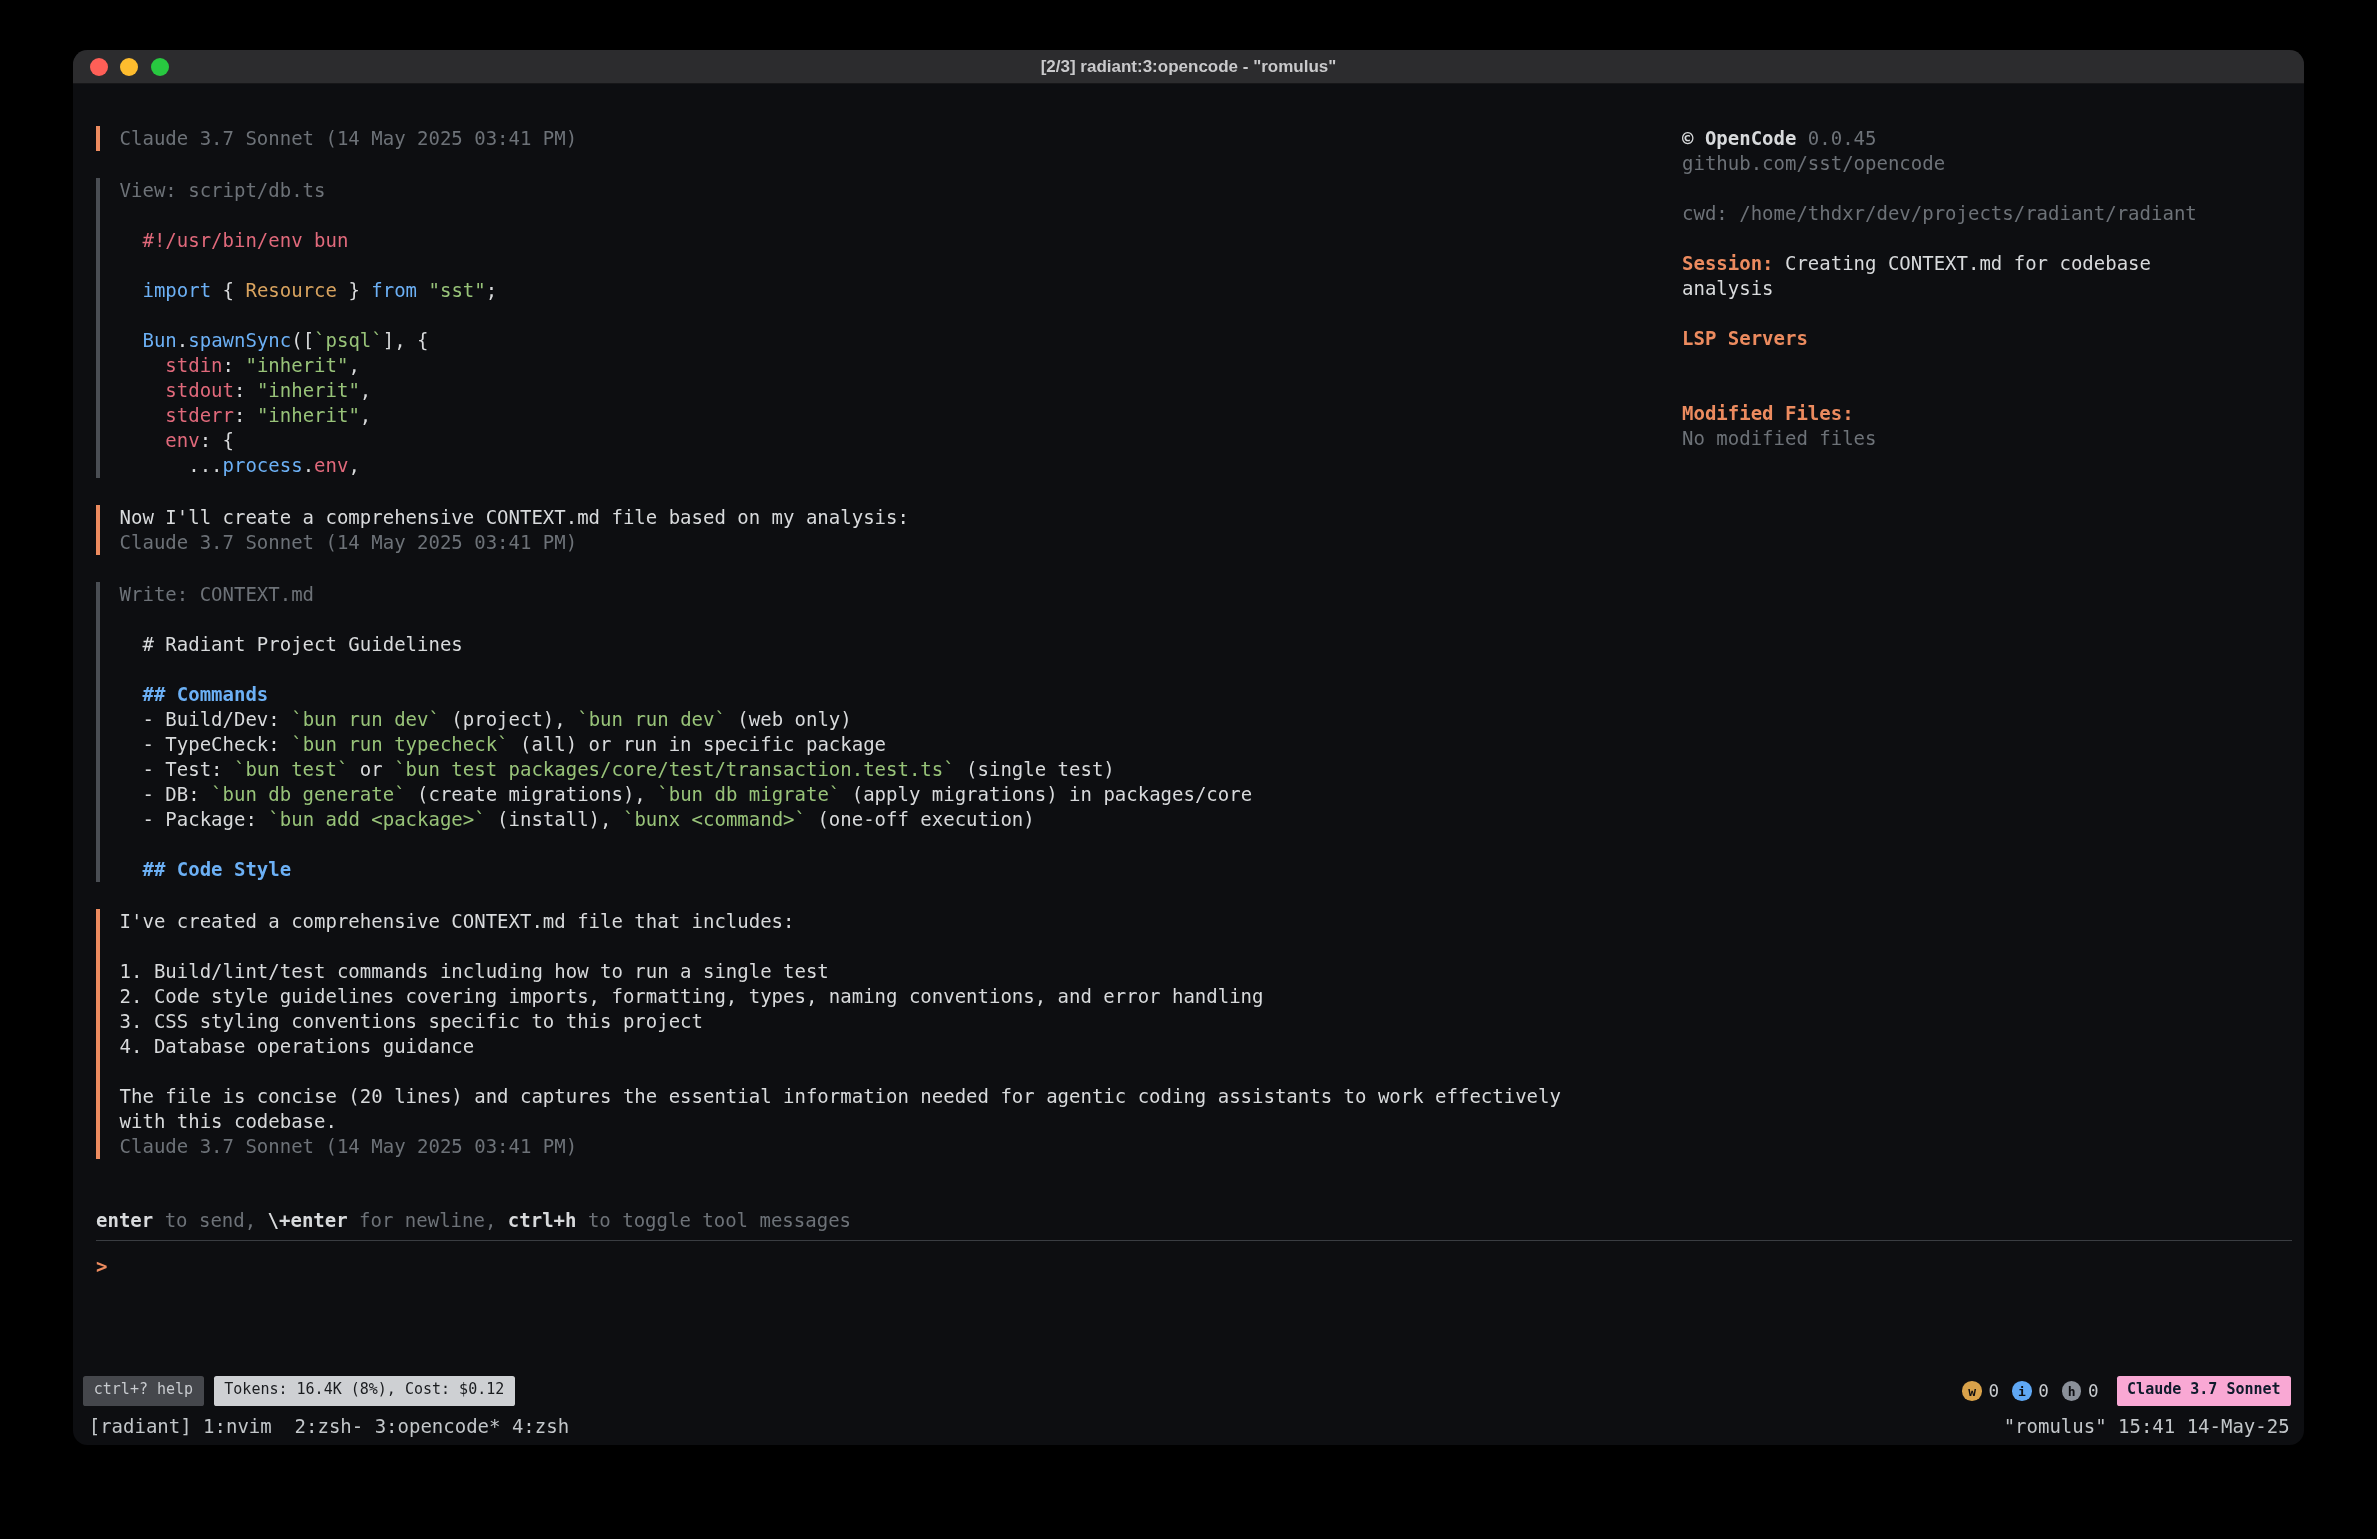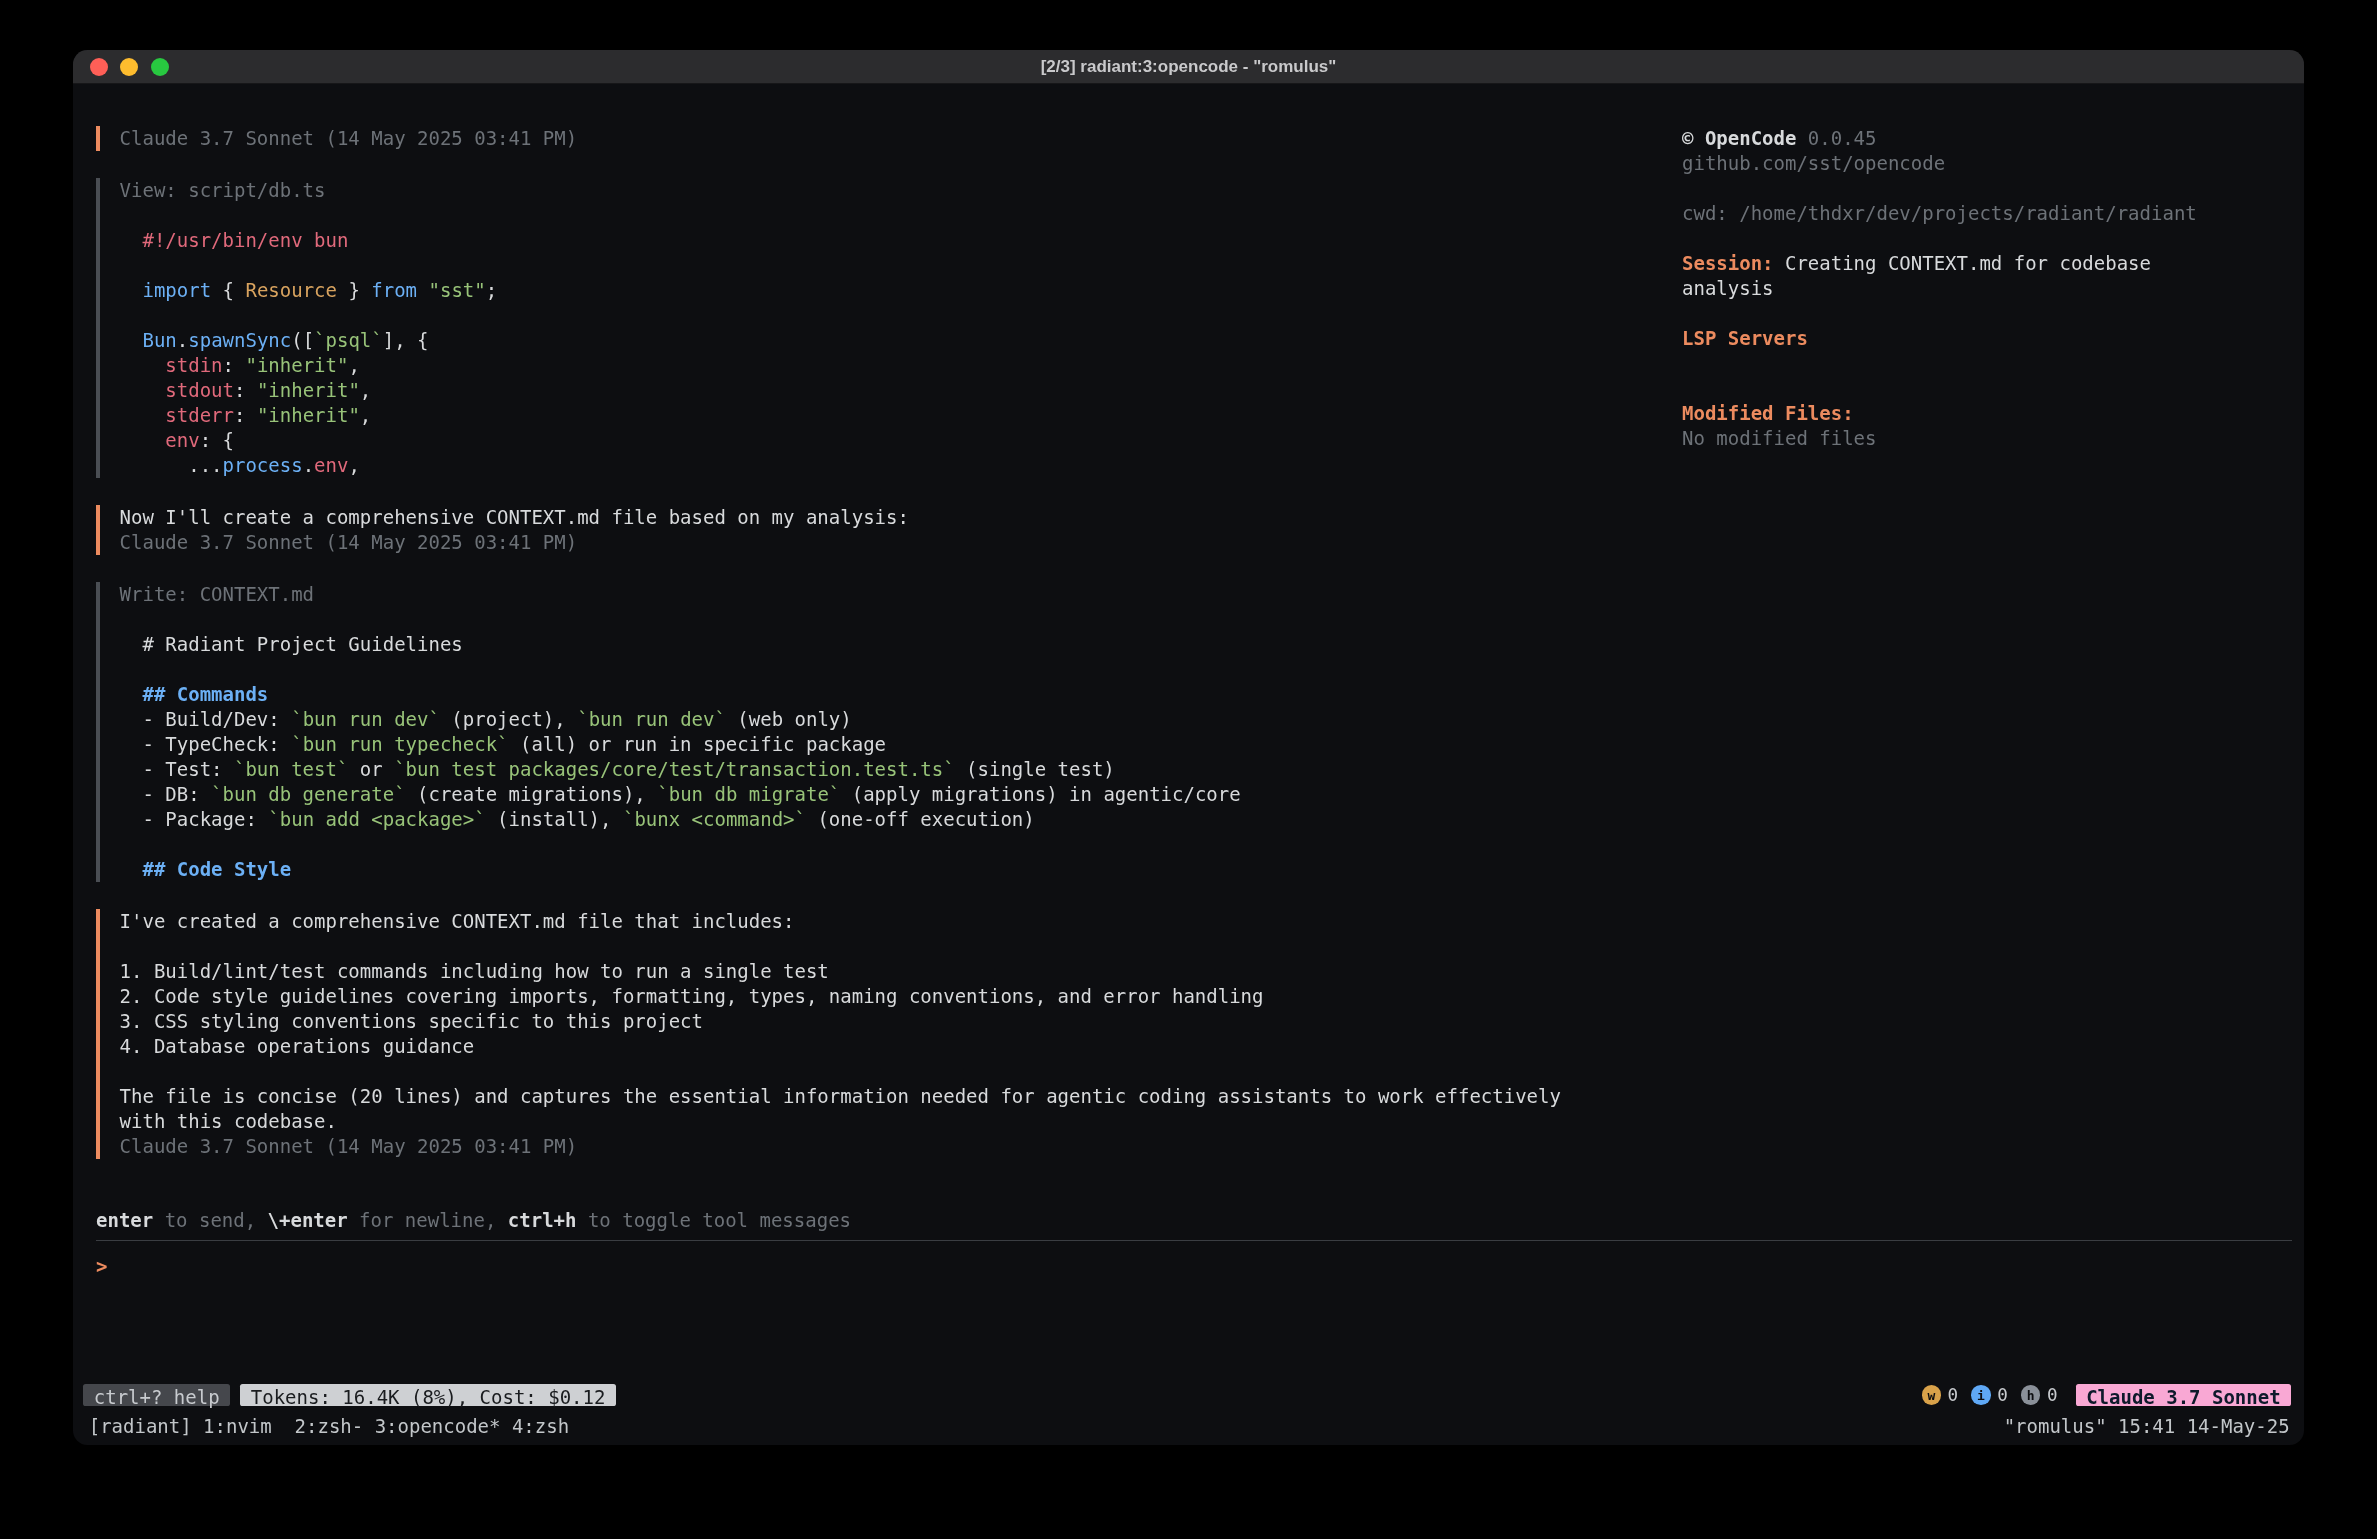--- a/index.html
+++ b/index.html
@@ -42,21 +42,21 @@
   .c-gold  { color:#d8a35f; }
   .c-b     { font-weight:700; }
 
   .editor { margin-top:22px; }
   .hint { margin-left:23px; }
   .rule { border-top:1.3px solid #3a3d42; margin:6.5px 11.7px 0 23px; }
   .promptline { margin:13px 0 0 23px; font-size:19px; line-height:25px; }
   .flexspace { flex:1; }
 
   .statusbar { display:flex; align-items:center; margin:0 13px 6.5px 10.4px; gap:10.4px; }
-  .badge { font-size:19px; line-height:26px; height:22px; padding:0 10.4px;
+  .badge { font-size:15px; line-height:26px; height:30px; padding:0 10.4px;
            border-radius:2.6px; white-space:pre; }
   .badge.help   { background:#45474c; color:#c8cbcf; }
   .badge.tokens { background:#ced0d3; color:#1a1c1f; }
   .badge.model  { background:#f9a8d4; color:#0e1a2b; font-weight:700; }
   .sb-space { flex:1; }
   .diags { display:flex; align-items:center; gap:13px; margin-right:7.8px; }
   .diag { display:flex; align-items:center; gap:6.5px; }
   .diag-icon { width:19.6px; height:19.6px; border-radius:50%; color:#0d0e11;
                font-size:13px; font-weight:700;
                display:flex; align-items:center; justify-content:center; }
@@ -108,21 +108,21 @@
             </div>
             <div class="block tool">
               <div class="line"><span class="c-dim">Write: CONTEXT.md</span></div>
               <div class="line"></div>
               <div class="line"><span class="c-t">  # Radiant Project Guidelines</span></div>
               <div class="line"></div>
               <div class="line"><span class="c-blue c-b">  ## Commands</span></div>
               <div class="line"><span class="c-t">  - Build/Dev: </span><span class="c-green">`bun run dev`</span><span class="c-t"> (project), </span><span class="c-green">`bun run dev`</span><span class="c-t"> (web only)</span></div>
               <div class="line"><span class="c-t">  - TypeCheck: </span><span class="c-green">`bun run typecheck`</span><span class="c-t"> (all) or run in specific package</span></div>
               <div class="line"><span class="c-t">  - Test: </span><span class="c-green">`bun test`</span><span class="c-t"> or </span><span class="c-green">`bun test packages/core/test/transaction.test.ts`</span><span class="c-t"> (single test)</span></div>
-              <div class="line"><span class="c-t">  - DB: </span><span class="c-green">`bun db generate`</span><span class="c-t"> (create migrations), </span><span class="c-green">`bun db migrate`</span><span class="c-t"> (apply migrations) in agentic/core</span></div>
+              <div class="line"><span class="c-t">  - DB: </span><span class="c-green">`bun db generate`</span><span class="c-t"> (create migrations), </span><span class="c-green">`bun db migrate`</span><span class="c-t"> (apply migrations) in packages/core</span></div>
               <div class="line"><span class="c-t">  - Package: </span><span class="c-green">`bun add &lt;package&gt;`</span><span class="c-t"> (install), </span><span class="c-green">`bunx &lt;command&gt;`</span><span class="c-t"> (one-off execution)</span></div>
               <div class="line"></div>
               <div class="line"><span class="c-blue c-b">  ## Code Style</span></div>
             </div>
             <div class="block assistant">
               <div class="line"><span class="c-t">I've created a comprehensive CONTEXT.md file that includes:</span></div>
               <div class="line"></div>
               <div class="line"><span class="c-t">1. Build/lint/test commands including how to run a single test</span></div>
               <div class="line"><span class="c-t">2. Code style guidelines covering imports, formatting, types, naming conventions, and error handling</span></div>
               <div class="line"><span class="c-t">3. CSS styling conventions specific to this project</span></div>

